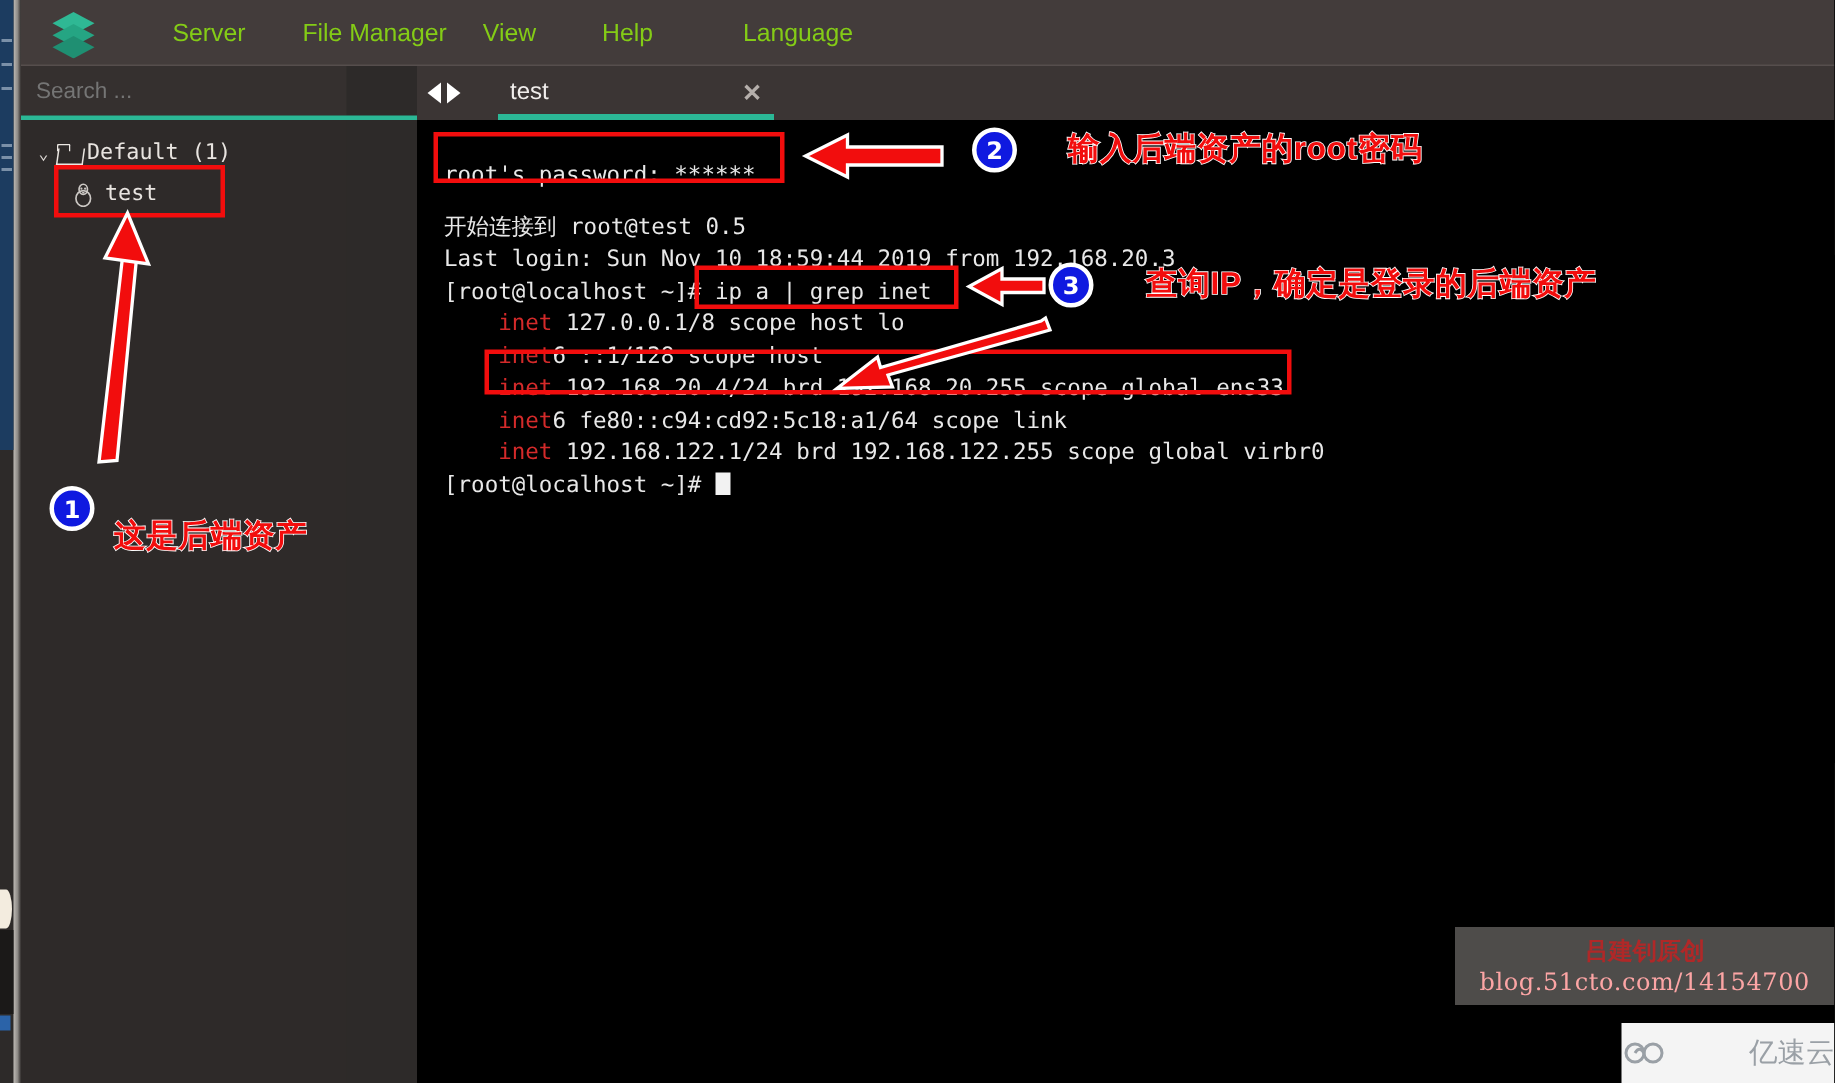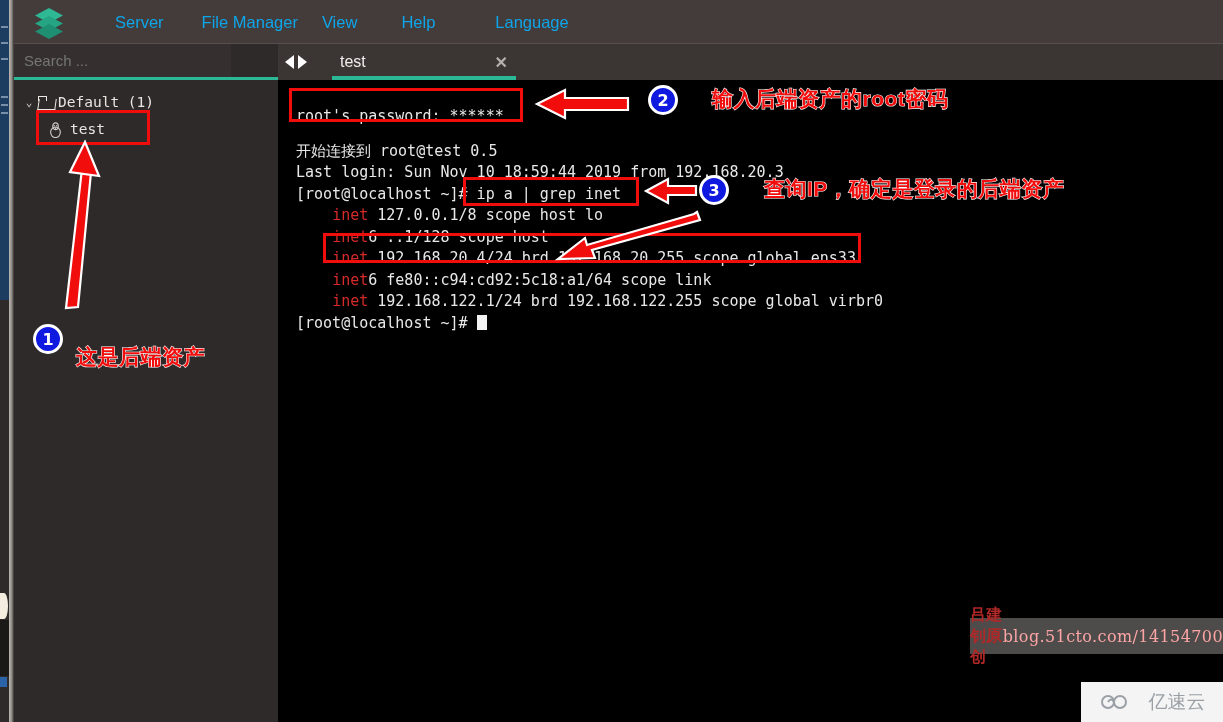--- a/index.html
+++ b/index.html
@@ -40,21 +40,21 @@
   
   .menubar {
     position: absolute; left: 9px; top: 0; right: 0; height: 44px;
     background: #433c3b;
     display: flex; align-items: center;
     z-index: 10;
   }
   .logo-wrap { width: 80px; display:flex; justify-content:center; align-items:center; }
   .logo { width: 34px; height: 34px; position: relative; }
   .menu-item {
-    color: #0ea5e9; font-size: 16.5px; padding: 0 0; margin-right: 0;
+    color: #84cc16; font-size: 16.5px; padding: 0 0; margin-right: 0;
     cursor: default; white-space: nowrap;
   }
   .menu-item.m1{margin-left:26px;}
   .menu-item.m2{margin-left:38px;}
   .menu-item.m3{margin-left:24px;}
   .menu-item.m4{margin-left:44px;}
   .menu-item.m5{margin-left:60px;}
   .menubar-underline{position:absolute;left:9px;top:43px;width:1214px;height:1px;background:#564e4d;z-index:11;}
 
   
@@ -126,31 +126,31 @@
     font-family:"DejaVu Sans","Liberation Sans",sans-serif;
   }
   .ctext {
     position:absolute; color:#f20d0d; font-size:21px; font-weight:bold;
     font-family:Liberation Sans, sans-serif;
     white-space:nowrap; letter-spacing:.5px;
     -webkit-text-stroke: 1.1px #ffffff;
     paint-order: stroke fill;
   }
   .wm {
-    position:absolute; right:0; top:618px; width:253px; height:36px;
+    position:absolute; right:0; top:618px; width:253px; height:52px;
     background:rgba(126,122,120,.62);
-    display:flex; flex-direction:row; align-items:center; justify-content:center;
+    display:flex; flex-direction:column; align-items:center; justify-content:center;
     z-index:31;
     margin-left:20px;
   }
   .wm1{color:#b02828;font-size:16px;font-weight:bold;font-family:"DejaVu Sans","Liberation Sans",sans-serif;}
   .wm2{color:#fca5a5;font-size:16px;font-family:"DejaVu Serif","Liberation Serif",serif;letter-spacing:.4px;}
   .logo51{
     position:absolute; right:0; bottom:0; width:142px; height:40px;
-    background:#f4f4f4; display:flex; align-items:center; justify-content:center; gap:20px;
+    background:#f4f4f4; display:flex; align-items:center; justify-content:space-between; gap:20px;
     z-index:32;
   }
   .logo51 span{color:#9aa0a6;font-size:19px;font-family:"DejaVu Sans","Liberation Sans",sans-serif;}
 </style>
 </head>
 <body>
 
 <div id="app">
 
   <div class="edge-sliver"></div>

